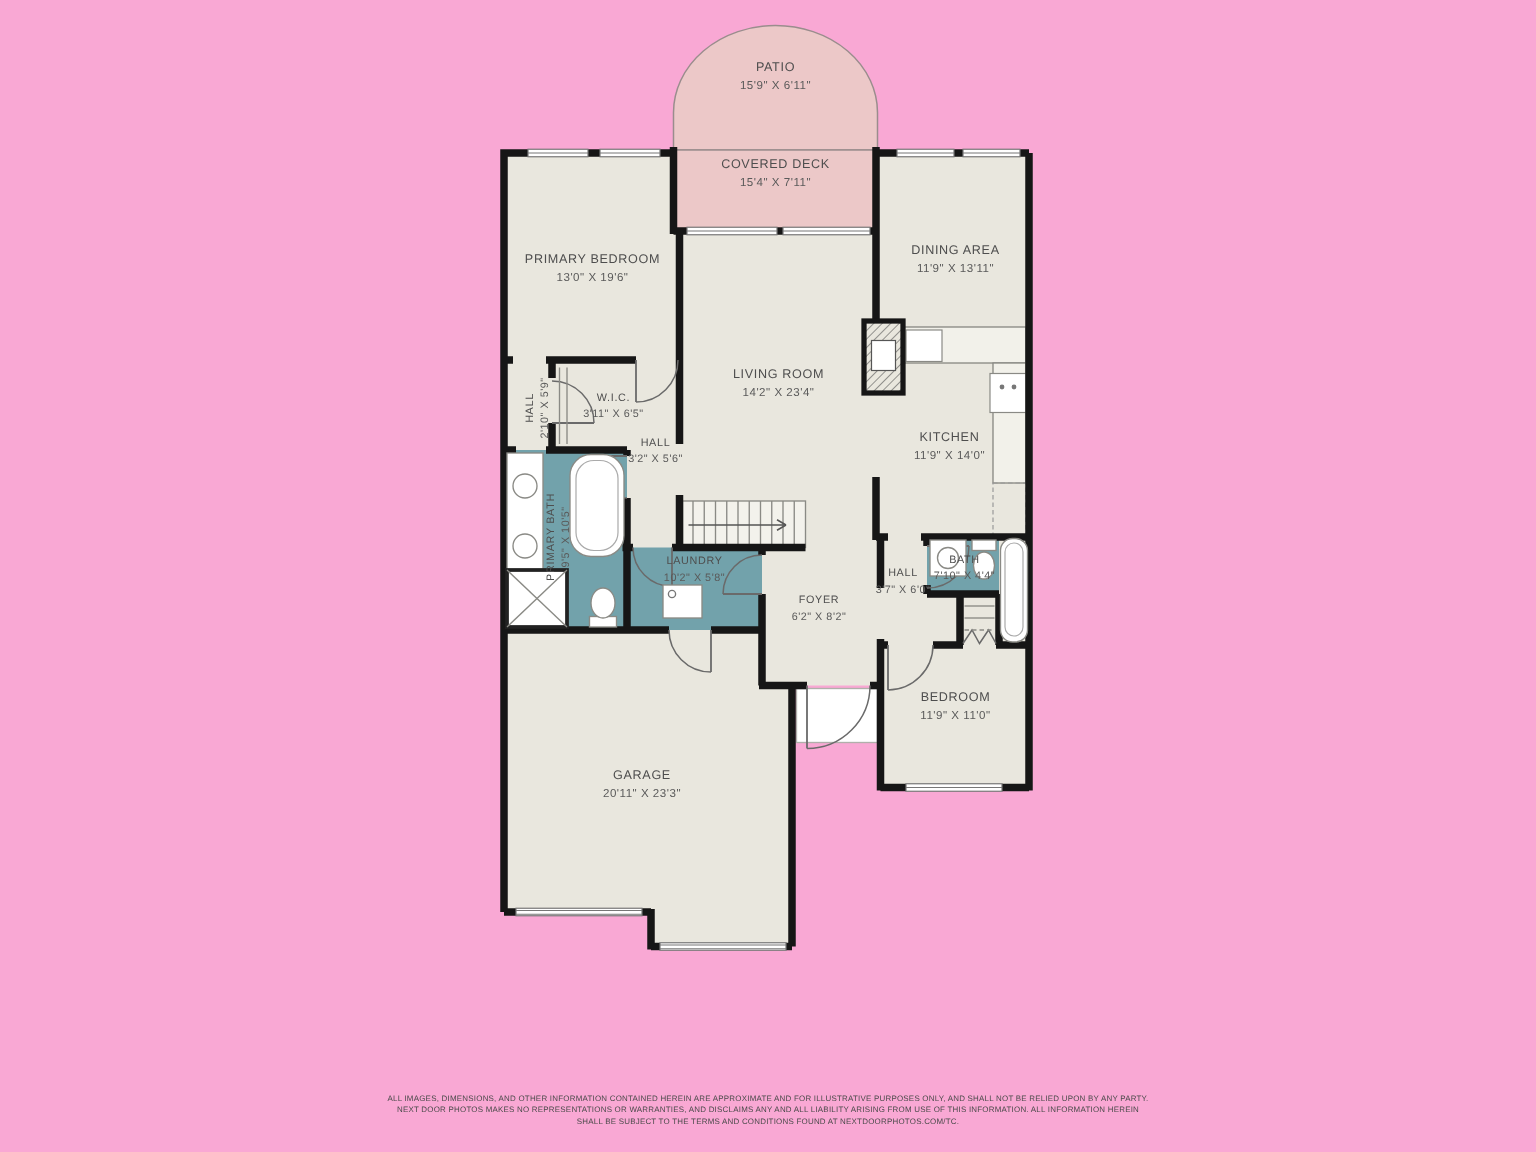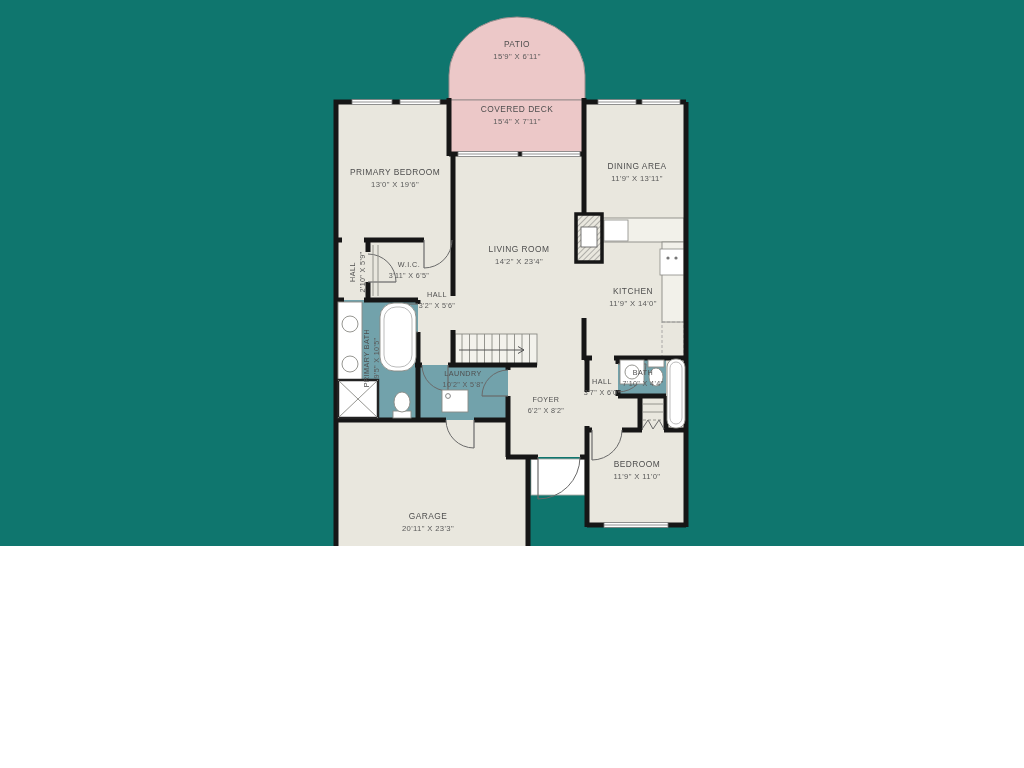--- a/index.html
+++ b/index.html
@@ -1,16 +1,16 @@
 <!DOCTYPE html>
 <html><head>
 <meta charset="utf-8">
 <style>
   html,body{margin:0;padding:0;background:#ffffff;}
-  .page{position:relative;width:1024px;height:546px;background:#0f766e;overflow:hidden;
+  .page{position:relative;width:1024px;height:768px;background:#f9a8d4;overflow:hidden;
         font-family:"Liberation Sans",sans-serif;}
   svg{position:absolute;left:0;top:0;}
   .lbl{font-family:"Liberation Sans",sans-serif;font-size:8.4px;fill:#4e4e4e;letter-spacing:.45px;text-anchor:middle;}
   .dim{font-family:"Liberation Sans",sans-serif;font-size:7.7px;fill:#5a5a5a;letter-spacing:.35px;text-anchor:middle;}
   .small{font-size:7.2px;}
   .disc{font-family:"Liberation Sans",sans-serif;font-size:5.3px;fill:#4a4a4a;letter-spacing:.15px;text-anchor:middle;}
   .wall{stroke:#161616;stroke-width:5;fill:none;stroke-linecap:butt;}
   .fixfill{fill:#ffffff;stroke:#8a8a85;stroke-width:.9;}
   .arc{stroke:#6a6a6a;stroke-width:1;fill:none;}
   .leaf{stroke:#6a6a6a;stroke-width:1.2;}

